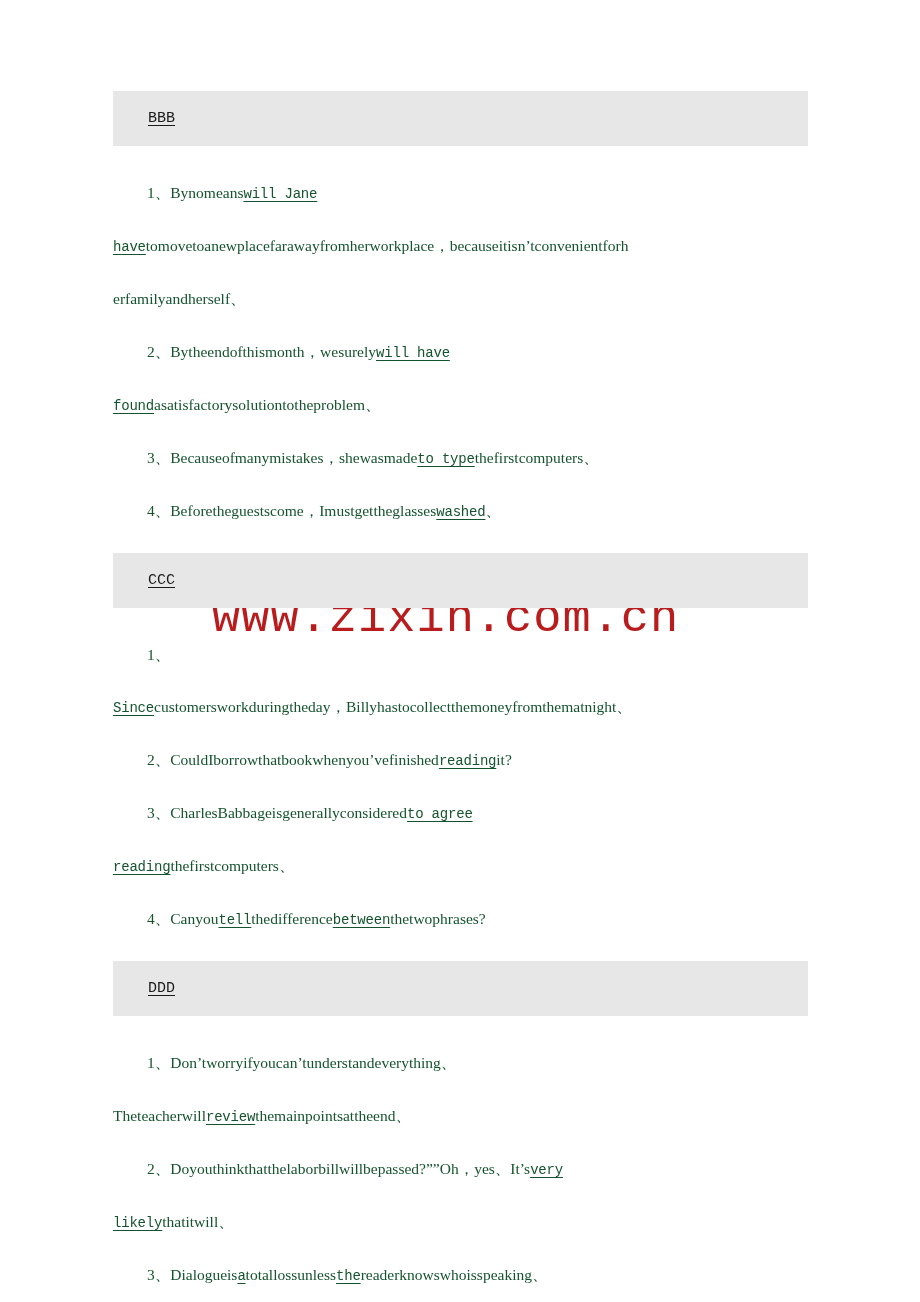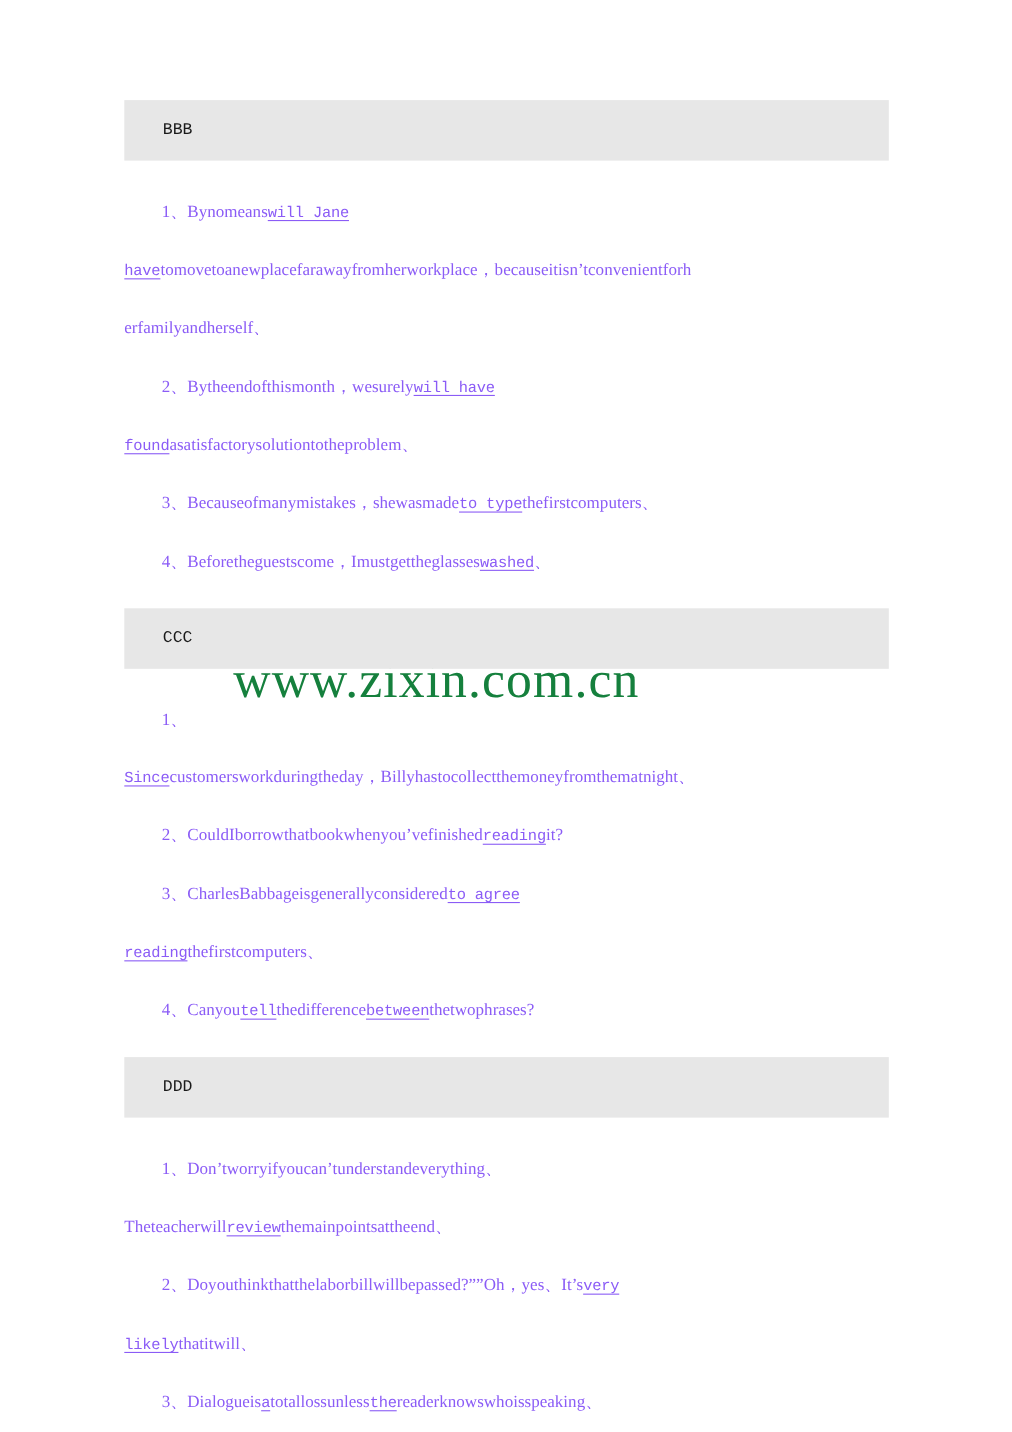--- a/index.html
+++ b/index.html
@@ -23,24 +23,24 @@
     height: 1302px;
     box-sizing: border-box;
   }
 
   
   .watermark {
     position: absolute;
     left: 212px;
     top: 592px;
     width: 480px;
-    font-family: Liberation Serif, serif;
+    font-family: Liberation Mono, monospace;
     font-size: 47px;
     letter-spacing: 1px;
-    color: #15803d;
+    color: #b91c1c;
     white-space: nowrap;
     z-index: 0;
     pointer-events: none;
     user-select: none;
   }
 
   
   .content {
     position: absolute;
     left: 113px;
@@ -56,29 +56,30 @@
     width: 695px;
     box-sizing: border-box;
     display: flex;
     align-items: center;
     padding-left: 35px;
   }
   .section-band .band-label {
     font-family: "Liberation Mono", "DejaVu Sans Mono", monospace;
     font-size: 15px;
     color: #1a1a1a;
+    text-decoration: underline;
     text-underline-offset: 3px;
     letter-spacing: 0px;
   }
 
   
   .line {
     font-size: 15.5px;
     line-height: 1;
-    color: #8b5cf6;
+    color: #14532d;
     white-space: nowrap;
     position: relative;
   }
   
   .line.indent {
     padding-left: 34px;
   }
   
   .line.cont {
     padding-left: 0;

